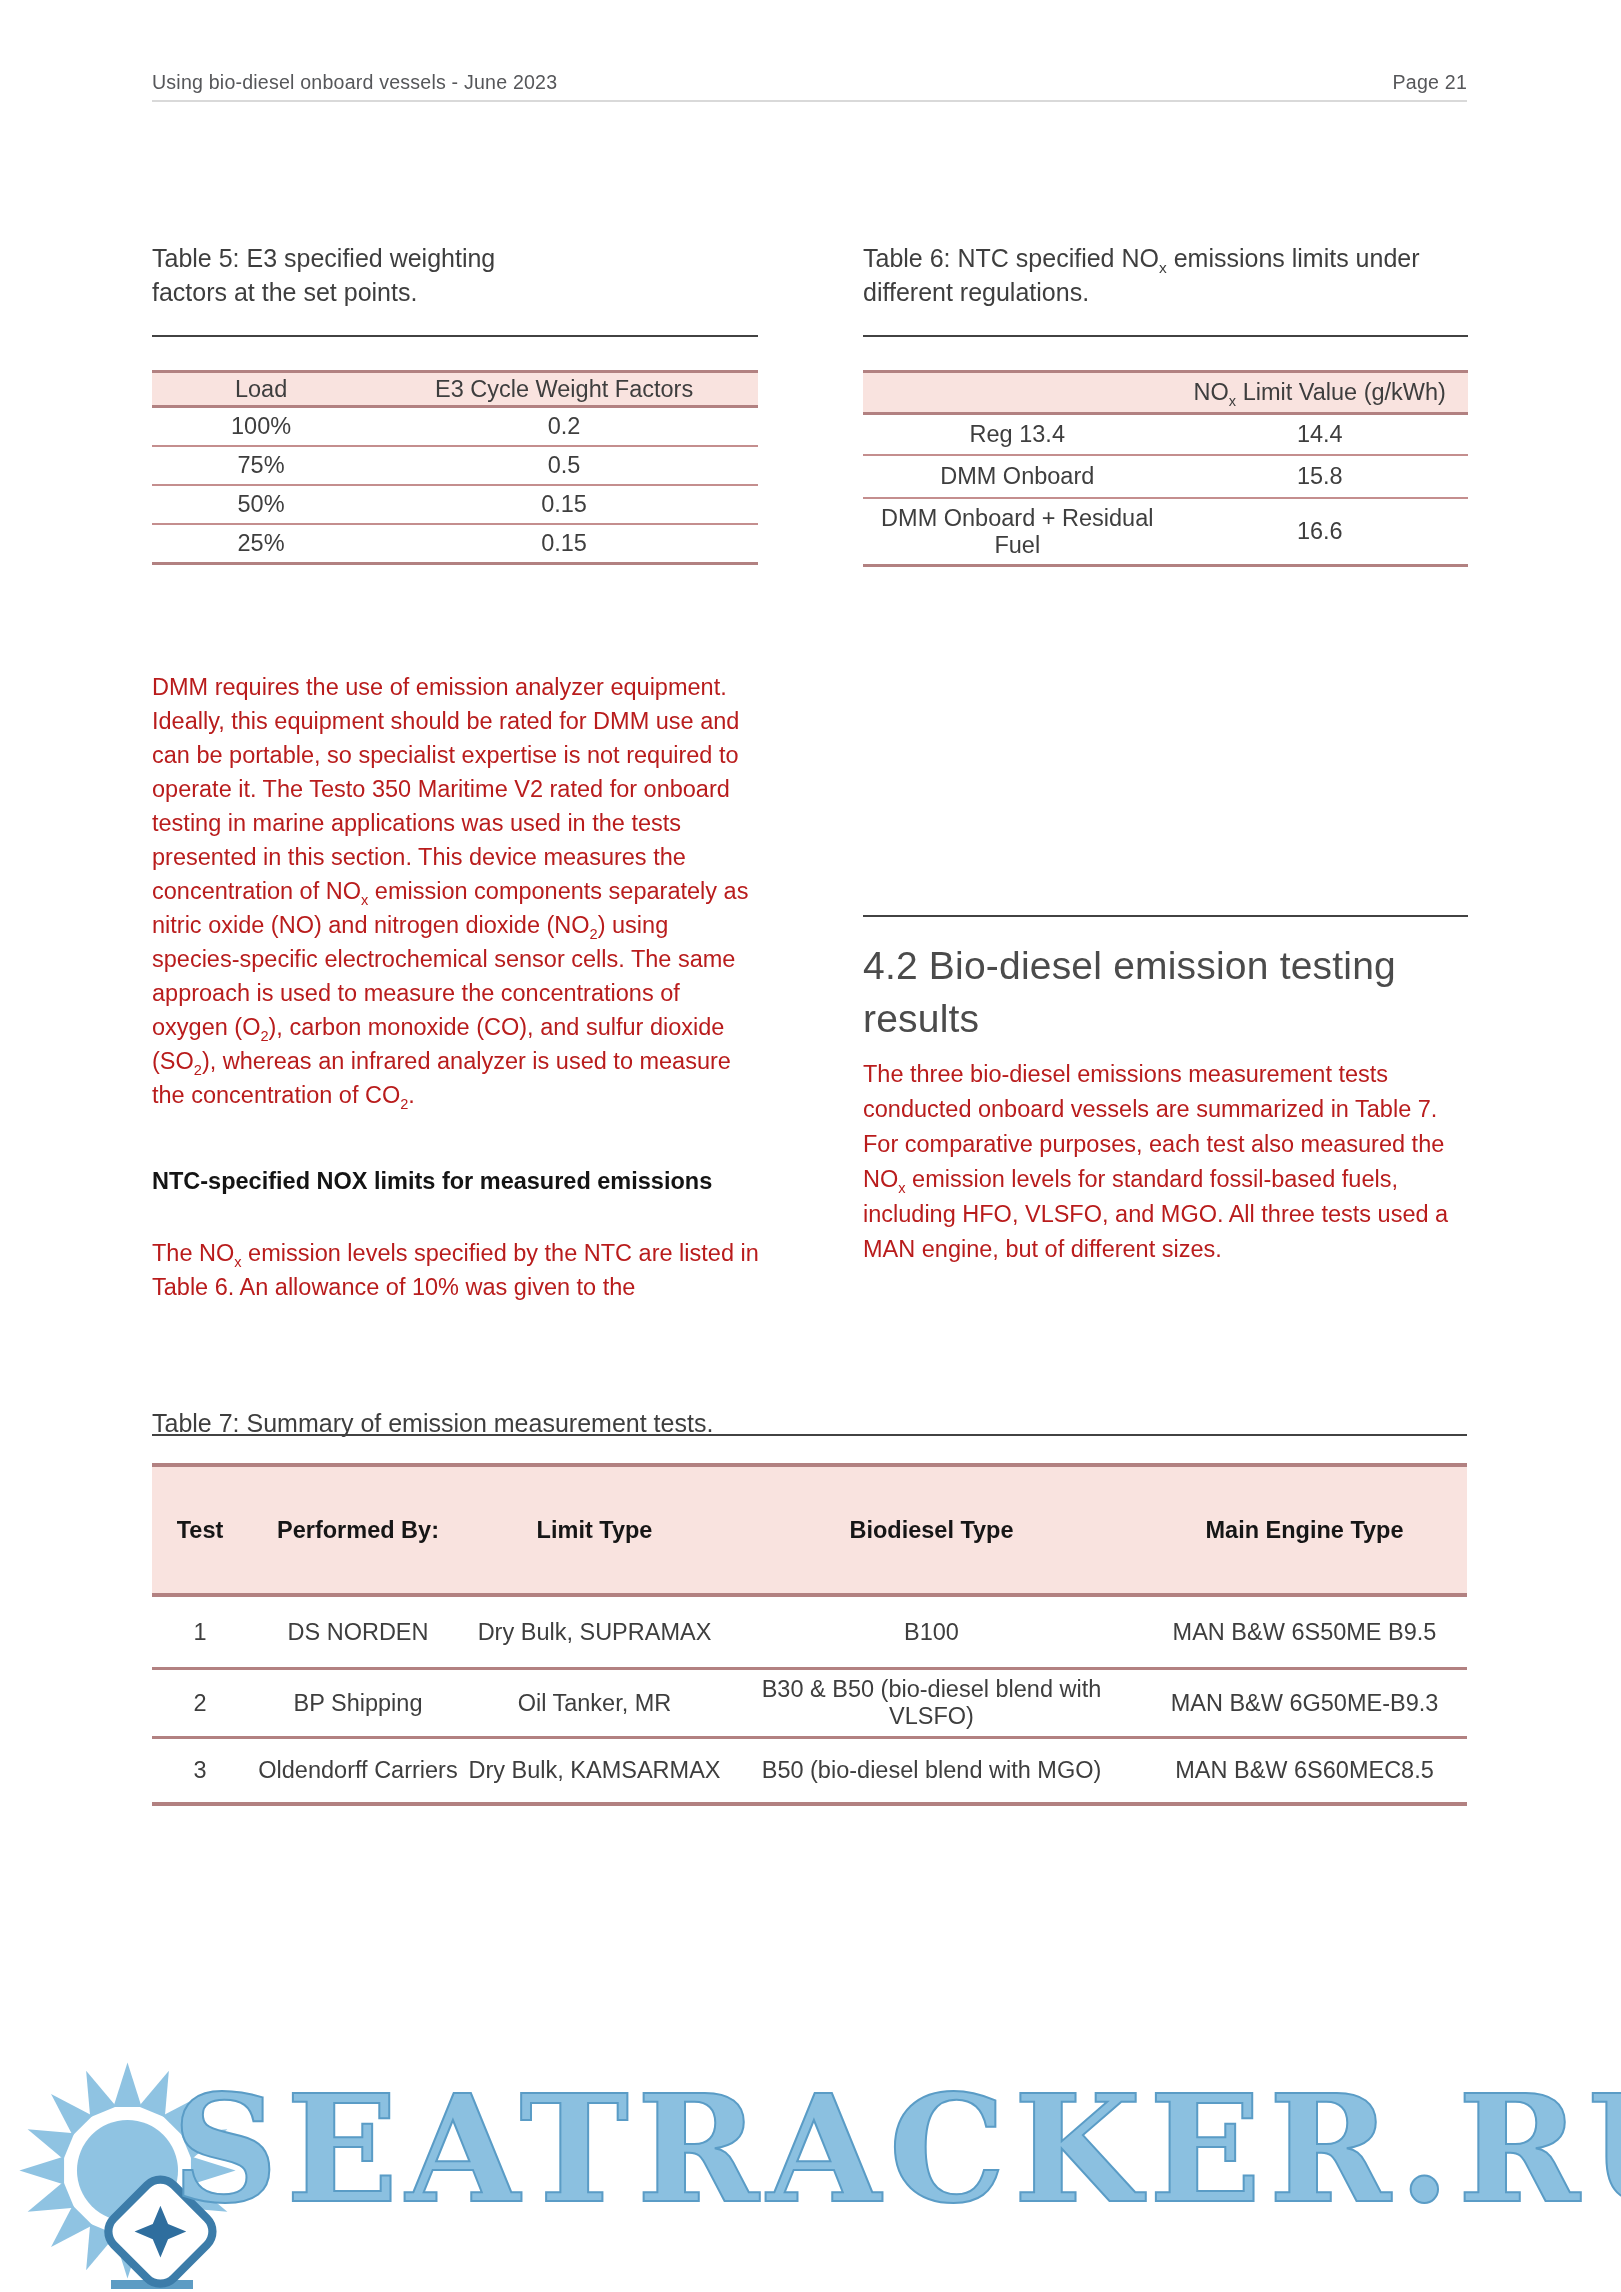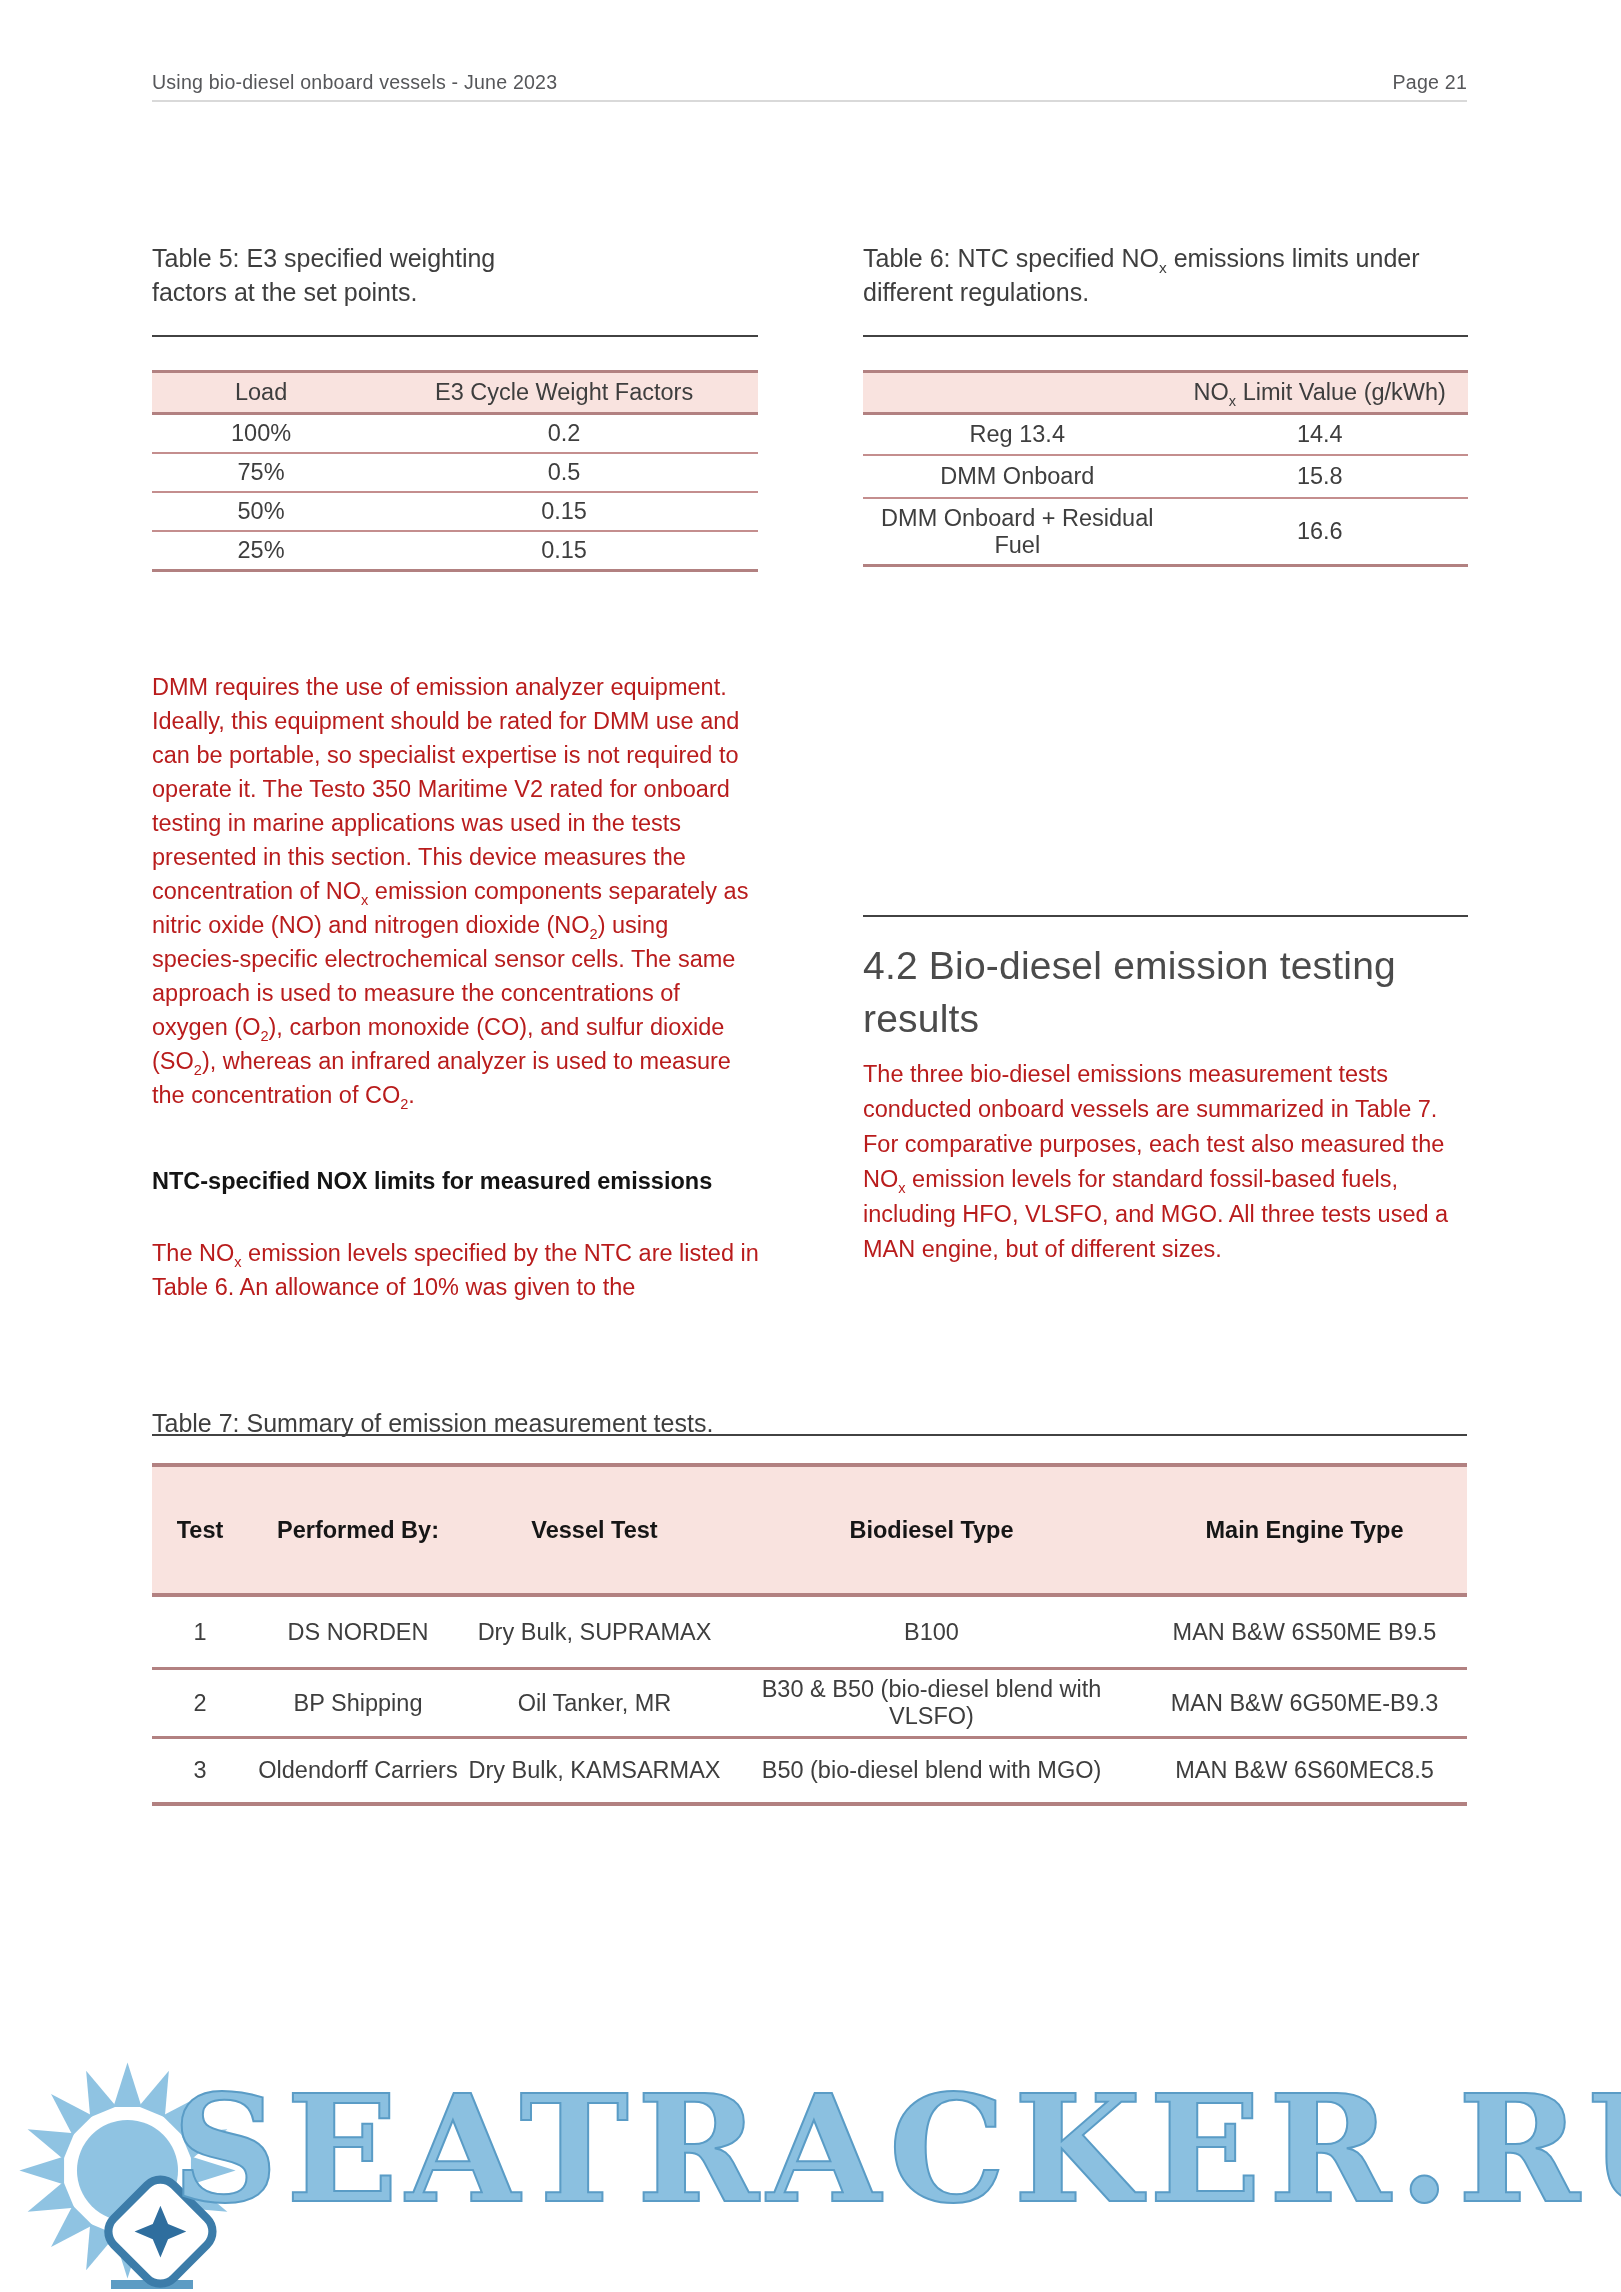--- a/index.html
+++ b/index.html
@@ -91,21 +91,21 @@
 <div class="page">
 
   <div class="abs hdr-text hdr-left">Using bio-diesel onboard vessels - June 2023</div>
   <div class="abs hdr-text hdr-right">Page 21</div>
   <div class="abs hdr-rule"></div>
 
   <div class="abs caption" style="left:152px;top:241px;width:392px;">Table 5: E3 specified weighting factors at the set points.</div>
   <div class="abs cap-rule" style="left:152px;top:335px;width:606px;"></div>
 
   <div class="abs ptable" style="left:152px;top:370px;width:606px;">
-    <div class="phead" style="height:45px;">
+    <div class="phead" style="height:38px;">
       <div class="cell t5-c1">Load</div>
       <div class="cell t5-c2">E3 Cycle Weight Factors</div>
     </div>
     <div class="prow" style="height:37px;">
       <div class="cell t5-c1">100%</div>
       <div class="cell t5-c2">0.2</div>
     </div>
     <div class="prow" style="height:37px;">
       <div class="cell t5-c1">75%</div>
       <div class="cell t5-c2">0.5</div>
@@ -161,21 +161,21 @@
 
   <div class="abs body-text" style="left:863px;top:1057px;width:608px;line-height:35px;">The three bio-diesel emissions measurement tests conducted onboard vessels are summarized in Table 7. For comparative purposes, each test also measured the NO<sub>x</sub> emission levels for standard fossil-based fuels, including HFO, VLSFO, and MGO. All three tests used a MAN engine, but of different sizes.</div>
 
   <div class="abs caption" style="left:152px;top:1374px;width:882px;margin-top:32px;">Table 7: Summary of emission measurement tests.</div>
   <div class="abs cap-rule" style="left:152px;top:1434px;width:1315px;"></div>
 
   <div class="abs t7" style="left:152px;top:1463px;width:1315px;">
     <div class="t7-head">
       <div class="cell c-test">Test</div>
       <div class="cell c-perf">Performed By:</div>
-      <div class="cell c-vessel">Vessel Test</div>
+      <div class="cell c-vessel">Limit Type</div>
       <div class="cell c-bio">
           <div class="wrapbox">Biodiesel Type</div>
         </div>
       <div class="cell c-eng">Main Engine Type</div>
     </div>
     <div class="t7-row" style="height:73px;">
       <div class="cell c-test">1</div>
       <div class="cell c-perf">DS NORDEN</div>
       <div class="cell c-vessel">Dry Bulk, SUPRAMAX</div>
       <div class="cell c-bio">

